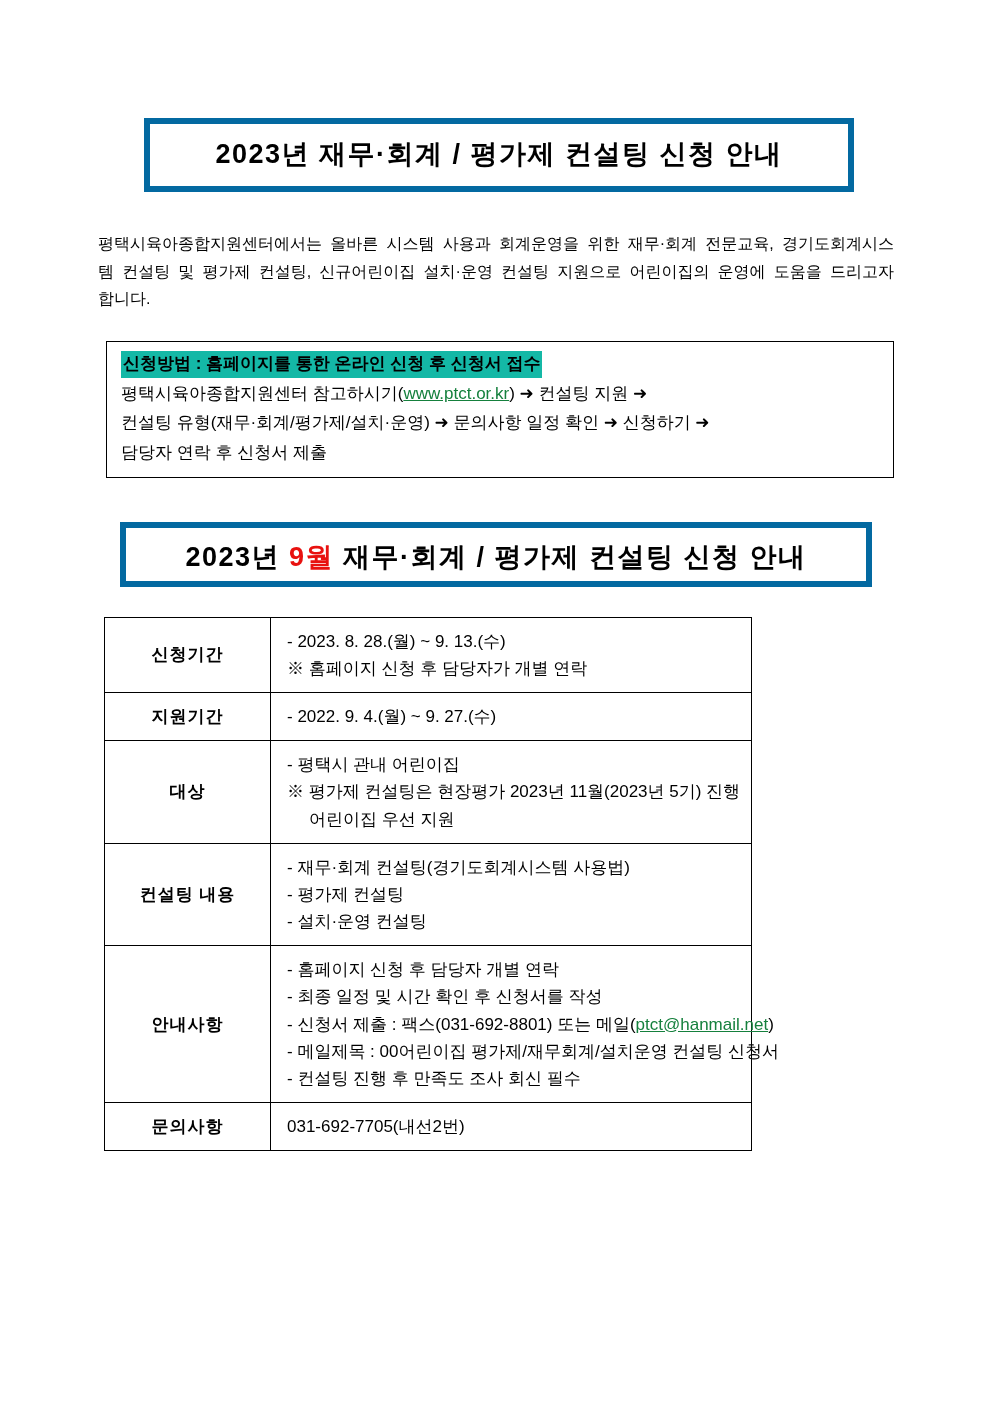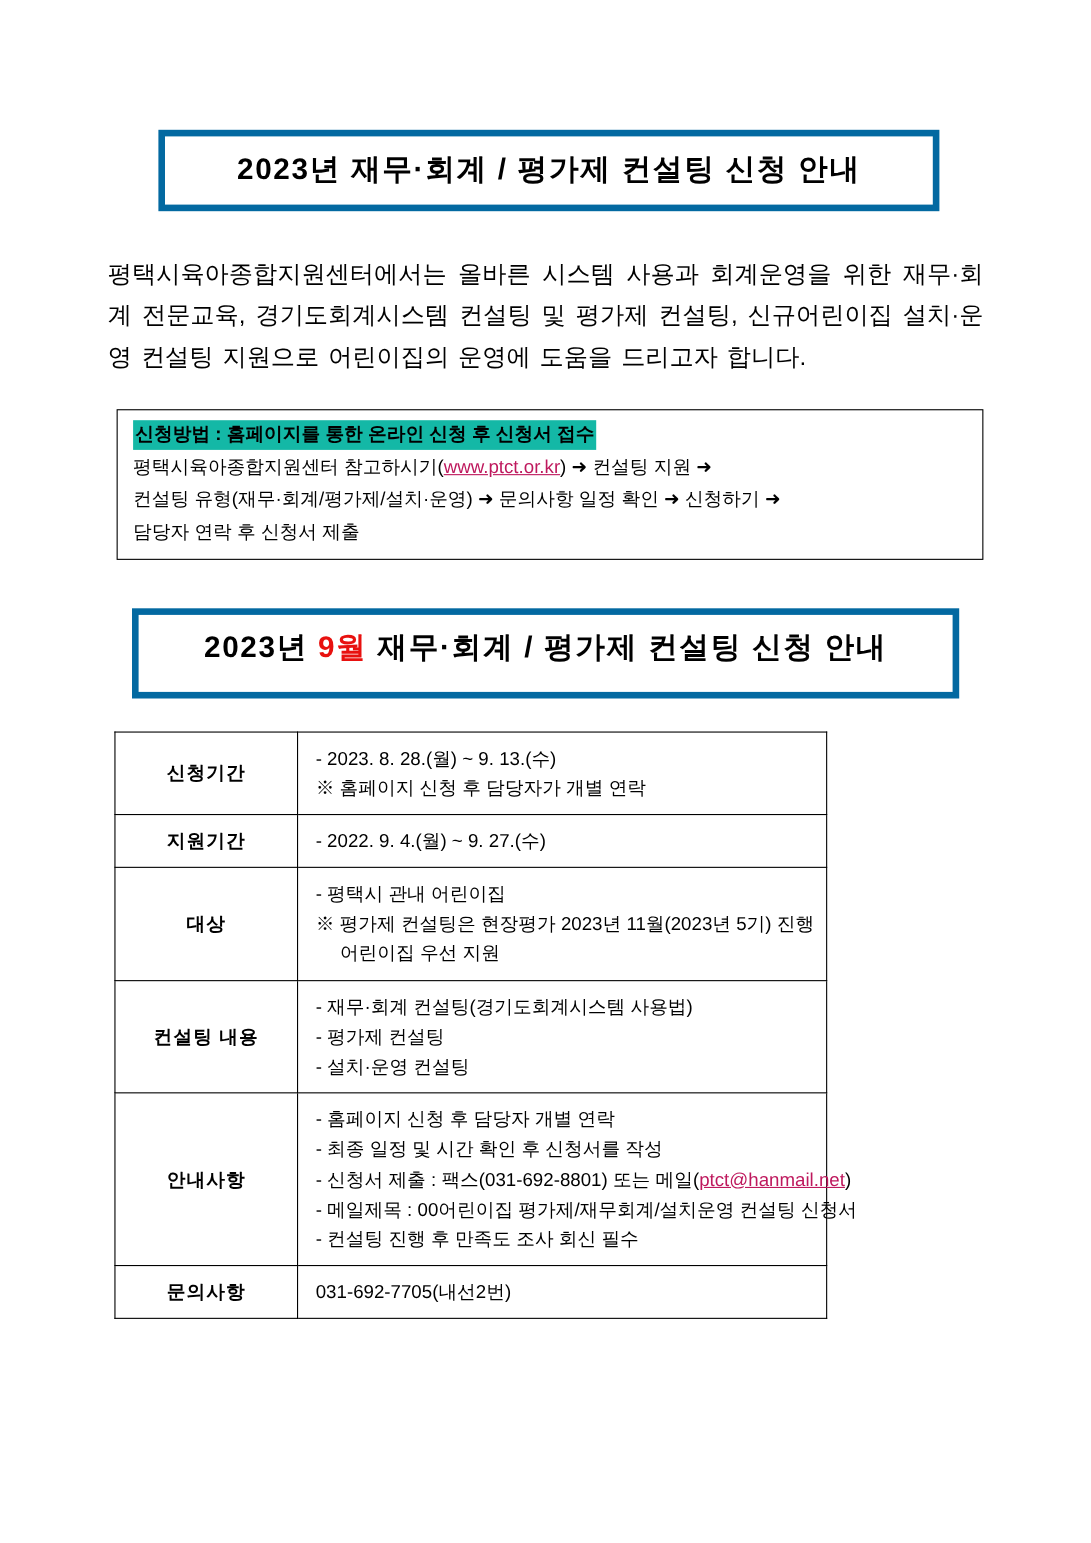--- a/index.html
+++ b/index.html
@@ -36,37 +36,37 @@
   #main-title-box .t {
     font-size: 27px;
     font-weight: bold;
     letter-spacing: 1.5px;
     line-height: 1.2;
   }
   #month-title-box {
     margin-top: 44px;
     margin-left: 22px;
     margin-right: 22px;
-    padding: 13px 0 24px 0;
+    padding: 13px 0 7px 0;
   }
   #month-title-box .t {
     font-size: 27px;
     font-weight: bold;
     letter-spacing: 1.5px;
     line-height: 1.2;
   }
   .month-highlight {
     color: #e8110f;
     font-weight: bold;
   }
 
   
   .intro {
     margin-top: 38px;
-    font-size: 22px;
+    font-size: 16px;
     line-height: 1.72;
     text-align: justify;
     letter-spacing: 0px;
     word-spacing: 2px;
   }
   .intro p {
     margin: 0;
   }
   .intro .p2 {
     margin-top: 1px;
@@ -88,21 +88,21 @@
     display: inline-block;
     padding: 1px 2px;
     line-height: 1.45;
   }
   #apply-box .line {
     font-size: 17px;
     line-height: 1.62;
     margin-top: 2px;
   }
   .lnk {
-    color: #be185d;
+    color: #15803d;
     text-decoration: underline;
     margin-top: 19px;
   }
 
   
   table {
     margin-top: 30px;
     margin-left: 6px;
     border-collapse: collapse;
     width: 648px;

